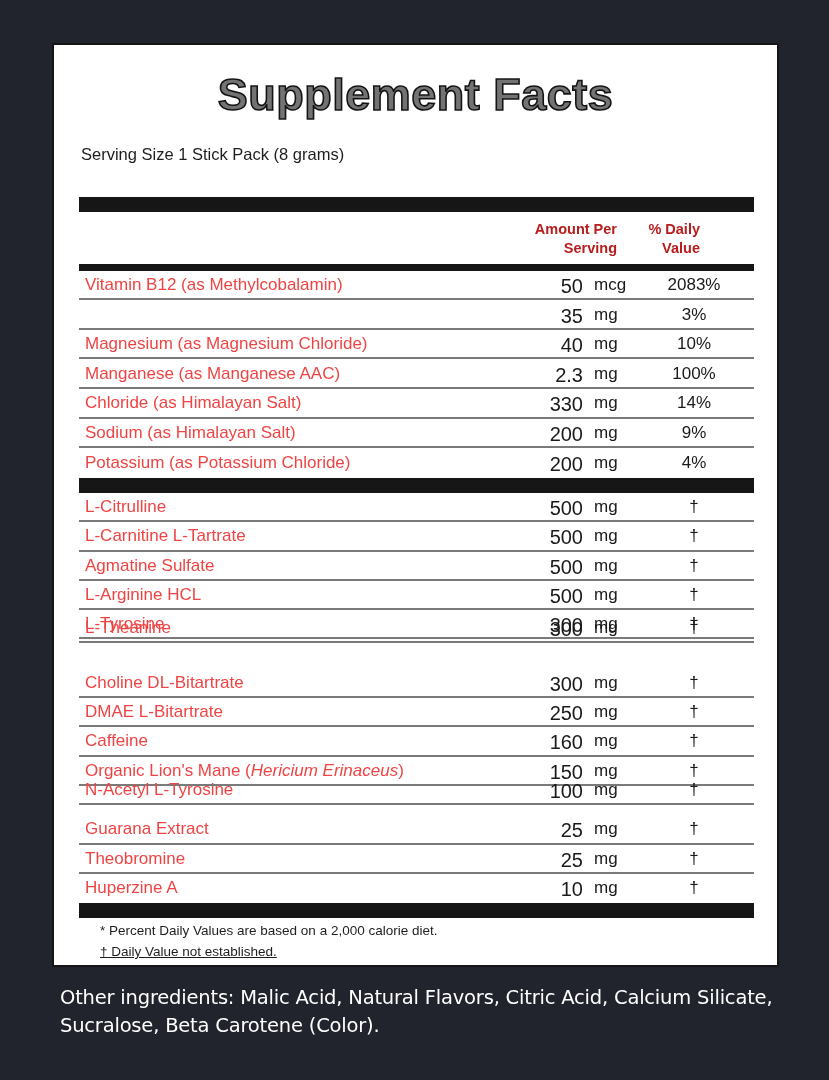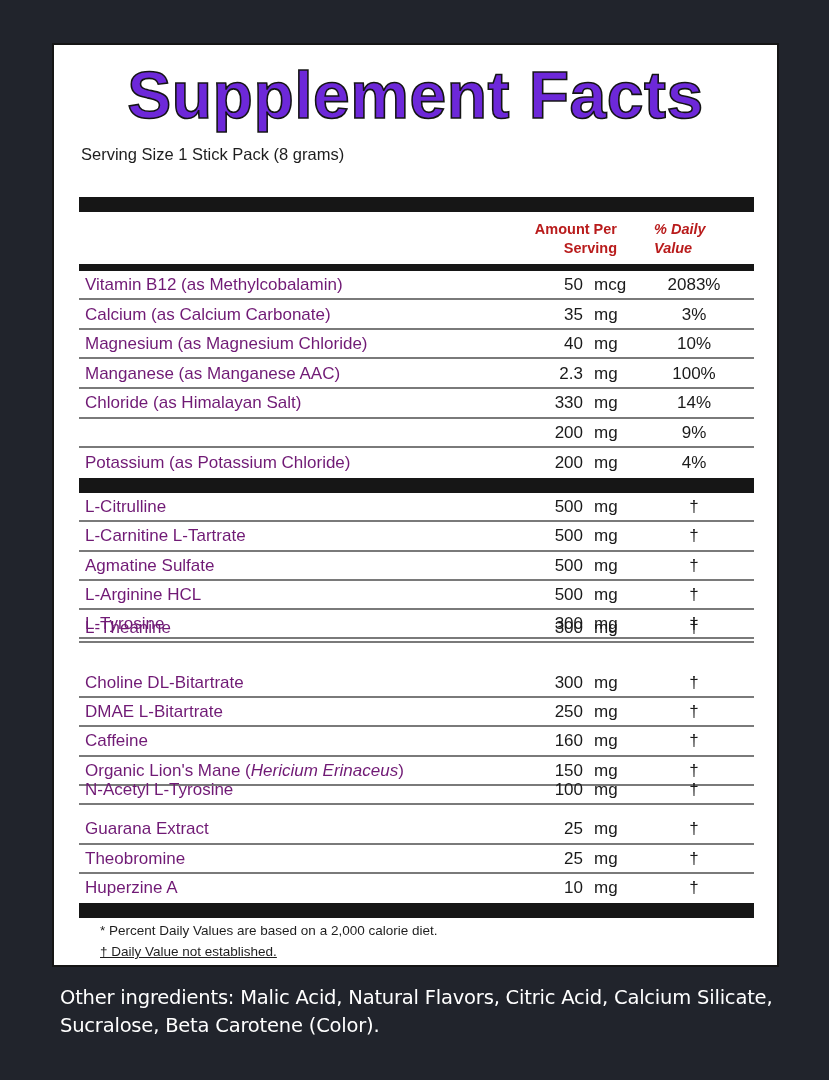--- a/index.html
+++ b/index.html
@@ -17,23 +17,23 @@
     background: #ffffff;
     border: 2px solid #151515;
     box-sizing: border-box;
   }
   .title {
     position: absolute;
     left: 0; right: 0; top: 12px;
     text-align: center;
     font-family: "Liberation Sans", sans-serif;
     font-weight: 900;
-    font-size: 66px;
+    font-size: 45px;
     letter-spacing: 0.5px;
-    color: #6d28d9;
+    color: #737373;
     -webkit-text-stroke: 1.6px #141414;
     line-height: 76px;
   }
   .serving {
     position: absolute;
     left: 27px;
     font-size: 16.5px;
     color: #1e1e1e;
     line-height: 20px;
   }
@@ -48,37 +48,37 @@
   .bar.thin { height: 7px; }
   .colhead {
     position: absolute;
     top: 175px;
     font-size: 14.5px;
     font-weight: bold;
     color: #b91c1c;
     line-height: 19px;
   }
   .colhead.amount { right: 160px; text-align: right; width: 120px; }
-  .colhead.dv { left: 600px; width: 78px; text-align: left; font-style: italic; }
+  .colhead.dv { left: 568px; width: 78px; text-align: right; }
   .row {
     position: absolute;
     left: 25px; width: 675px;
     height: 29.3px;
     border-bottom: 2px solid #7a7a7a;
     box-sizing: border-box;
   }
   .row.last { border-bottom: none; }
   .row .name {
     position: absolute; left: 6px; top: 4px;
-    font-size: 17px; color: #701a75; white-space: nowrap;
+    font-size: 17px; color: #ef4444; white-space: nowrap;
   }
   .row .name i { font-style: italic; }
   .row .qty {
     position: absolute; right: 171px; top: 4px;
-    font-size: 17px; color: #1a1a1a; text-align: left;
+    font-size: 20px; color: #1a1a1a; text-align: left;
   }
   .row .unit {
     position: absolute; left: 515px; top: 4px;
     font-size: 17px; color: #1a1a1a;
   }
   .row .dv {
     position: absolute; left: 575px; width: 80px; top: 4px;
     font-size: 17px; color: #1a1a1a; text-align: center;
   }
   .foot {
@@ -118,21 +118,20 @@
   <div class="bar thin" style="top:219px;"></div>
 
   <div id="vm-rows">
       <div class="row" style="top: 226px;">
         <span class="name"><span>Vitamin B12  (as Methylcobalamin)</span></span>
         <span class="qty">50</span>
         <span class="unit">mcg</span>
         <span class="dv">2083%</span>
       </div>
       <div class="row" style="top: 255.6px;">
-        <span class="name"><span>Calcium (as Calcium Carbonate)</span></span>
         <span class="qty">35</span>
         <span class="unit">mg</span>
         <span class="dv">3%</span>
       </div>
       <div class="row" style="top: 285.2px;">
         <span class="name"><span>Magnesium (as Magnesium Chloride)</span></span>
         <span class="qty">40</span>
         <span class="unit">mg</span>
         <span class="dv">10%</span>
       </div>
@@ -142,20 +141,21 @@
         <span class="unit">mg</span>
         <span class="dv">100%</span>
       </div>
       <div class="row" style="top: 344.4px;">
         <span class="name"><span>Chloride (as Himalayan Salt)</span></span>
         <span class="qty">330</span>
         <span class="unit">mg</span>
         <span class="dv">14%</span>
       </div>
       <div class="row" style="top: 374px;">
+        <span class="name"><span>Sodium  (as Himalayan Salt)</span></span>
         <span class="qty">200</span>
         <span class="unit">mg</span>
         <span class="dv">9%</span>
       </div>
       <div class="row last" style="top: 403.6px;">
         <span class="name"><span>Potassium (as Potassium Chloride)</span></span>
         <span class="qty">200</span>
         <span class="unit">mg</span>
         <span class="dv">4%</span>
       </div>

